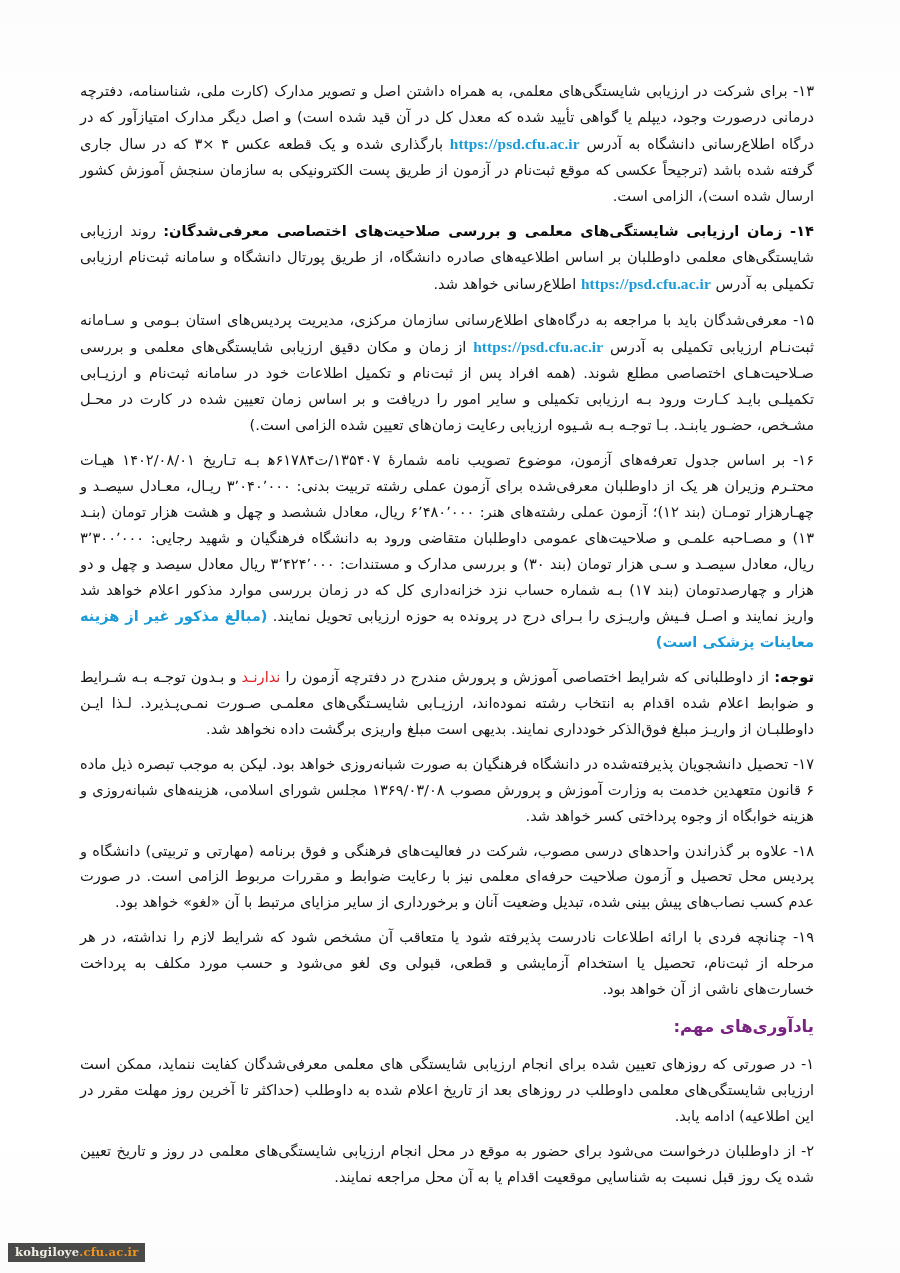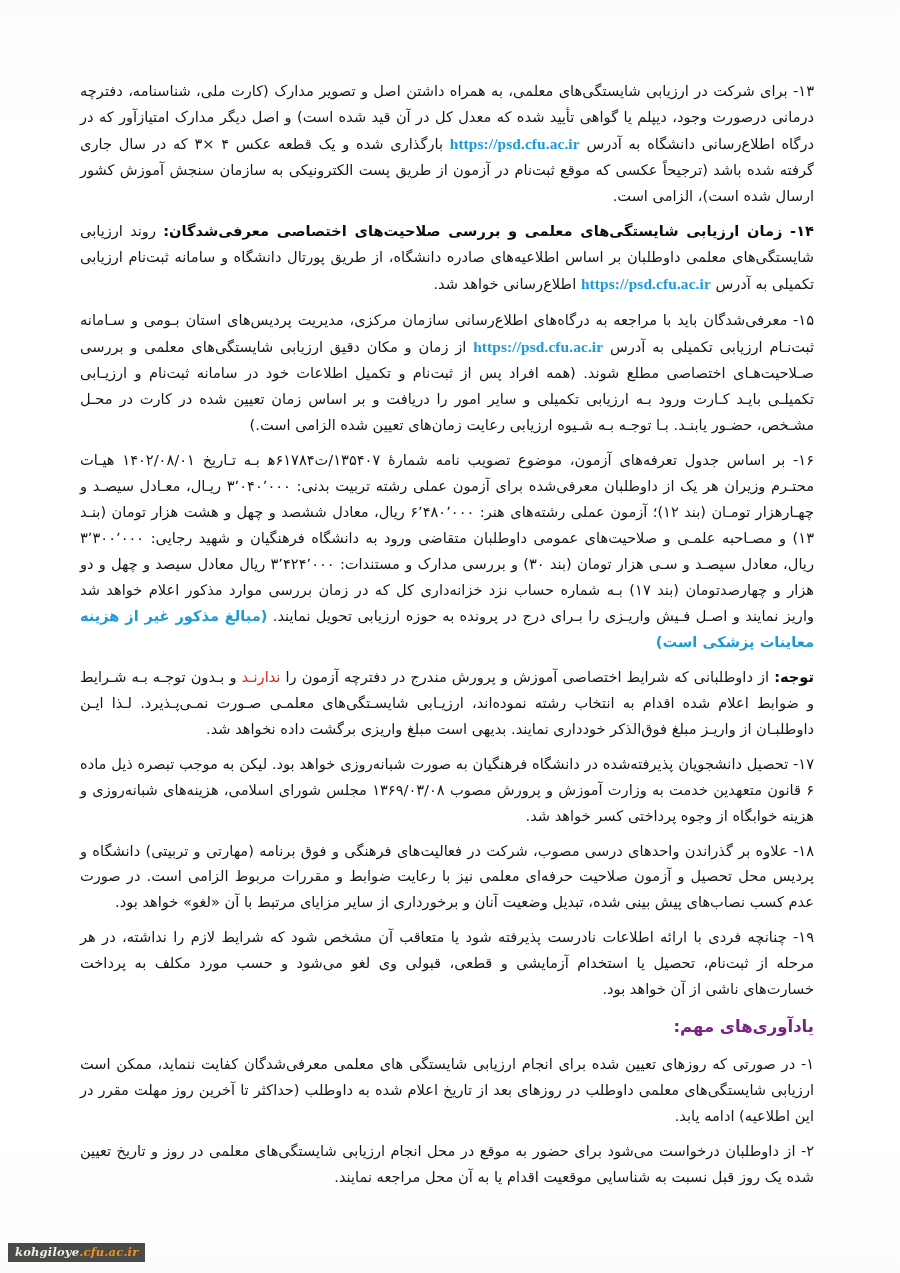--- a/index.html
+++ b/index.html
@@ -67,21 +67,20 @@
     direction: rtl;
     line-height: 1.6;
   }
   .watermark {
     position: absolute;
     left: 8px;
     bottom: 11px;
     background: #4a4a48;
     color: #f3efe6;
     font-family: "DejaVu Serif", "Liberation Serif", serif;
-    font-style: italic;
     font-weight: bold;
     font-size: 11.5px;
     padding: 3px 7px 3px 7px;
     letter-spacing: .2px;
     line-height: 1.15;
     white-space: nowrap;
     direction: ltr;
   }
   .watermark .wm-orange {
     color: #f0941c;

